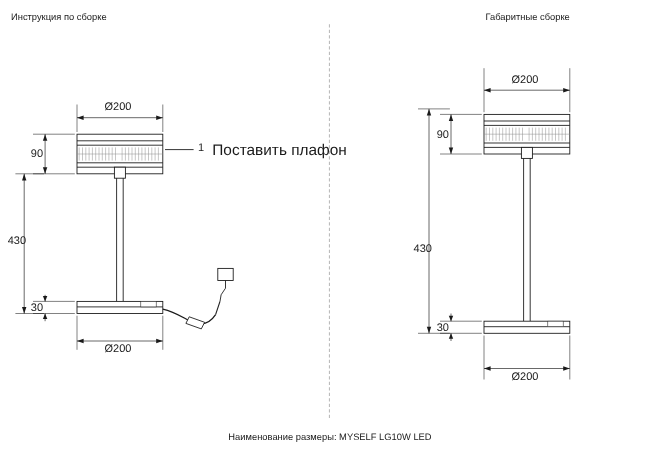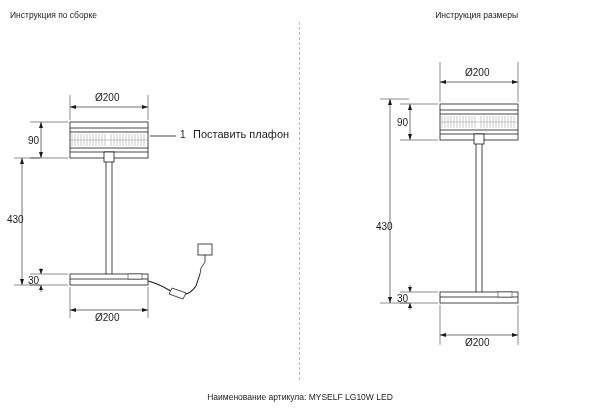--- a/index.html
+++ b/index.html
@@ -54,21 +54,21 @@
     height: 413px;
     overflow: visible;
   }
 </style>
 </head>
 <body>
 
 <div class="page">
 
   <div class="title" style="left:10px; top:10px;">Инструкция по сборке</div>
-  <div class="title" style="right:10px; top:10px; left:auto;">Инструкция размеры</div>
+  <div class="title" style="right:10px; top:10px; left:auto;">Габаритные сборке</div>
 
   <div class="divider" style="left:299px; top:22px; height:358px;"></div>
 
   <svg class="draw" viewBox="0 0 600 413">
     <g stroke="#1a1a1a" fill="none" stroke-width="0.8">
 
       <rect x="70" y="122" width="78" height="36" fill="#ffffff"></rect>
 
       <line x1="70" y1="128" x2="148" y2="128"></line>
       <line x1="70" y1="132" x2="148" y2="132"></line>
@@ -229,23 +229,23 @@
       <path d="M410 303 L408 308 L412 308 Z" fill="#1a1a1a" stroke="none"></path>
     </g>
   </svg>
 
   <div class="label" style="left:95px; top:93px;">Ø200</div>
   <div class="label" style="left:95px; top:313px;">Ø200</div>
   <div class="label" style="left:28px; top:136px;">90</div>
   <div class="label" style="left:7px; top:215px;">430</div>
   <div class="label" style="left:28px; top:276px;">30</div>
   <div class="label" style="left:180px; top:130px; font-size:10px;">1</div>
-  <div class="label" style="left:193px; top:129px; font-size:11px;">Поставить плафон</div>
+  <div class="label" style="left:193px; top:129px; font-size:14px;">Поставить плафон</div>
 
   <div class="label" style="left:465px; top:68px;">Ø200</div>
   <div class="label" style="left:465px; top:338px;">Ø200</div>
   <div class="label" style="left:397px; top:118px;">90</div>
   <div class="label" style="left:376px; top:222px;">430</div>
   <div class="label" style="left:397px; top:294px;">30</div>
 
-  <div class="footer" style="top:392px;">Наименование артикула: MYSELF LG10W LED</div>
+  <div class="footer" style="top:392px;">Наименование размеры: MYSELF LG10W LED</div>
 
 </div>
 
 </body></html>

